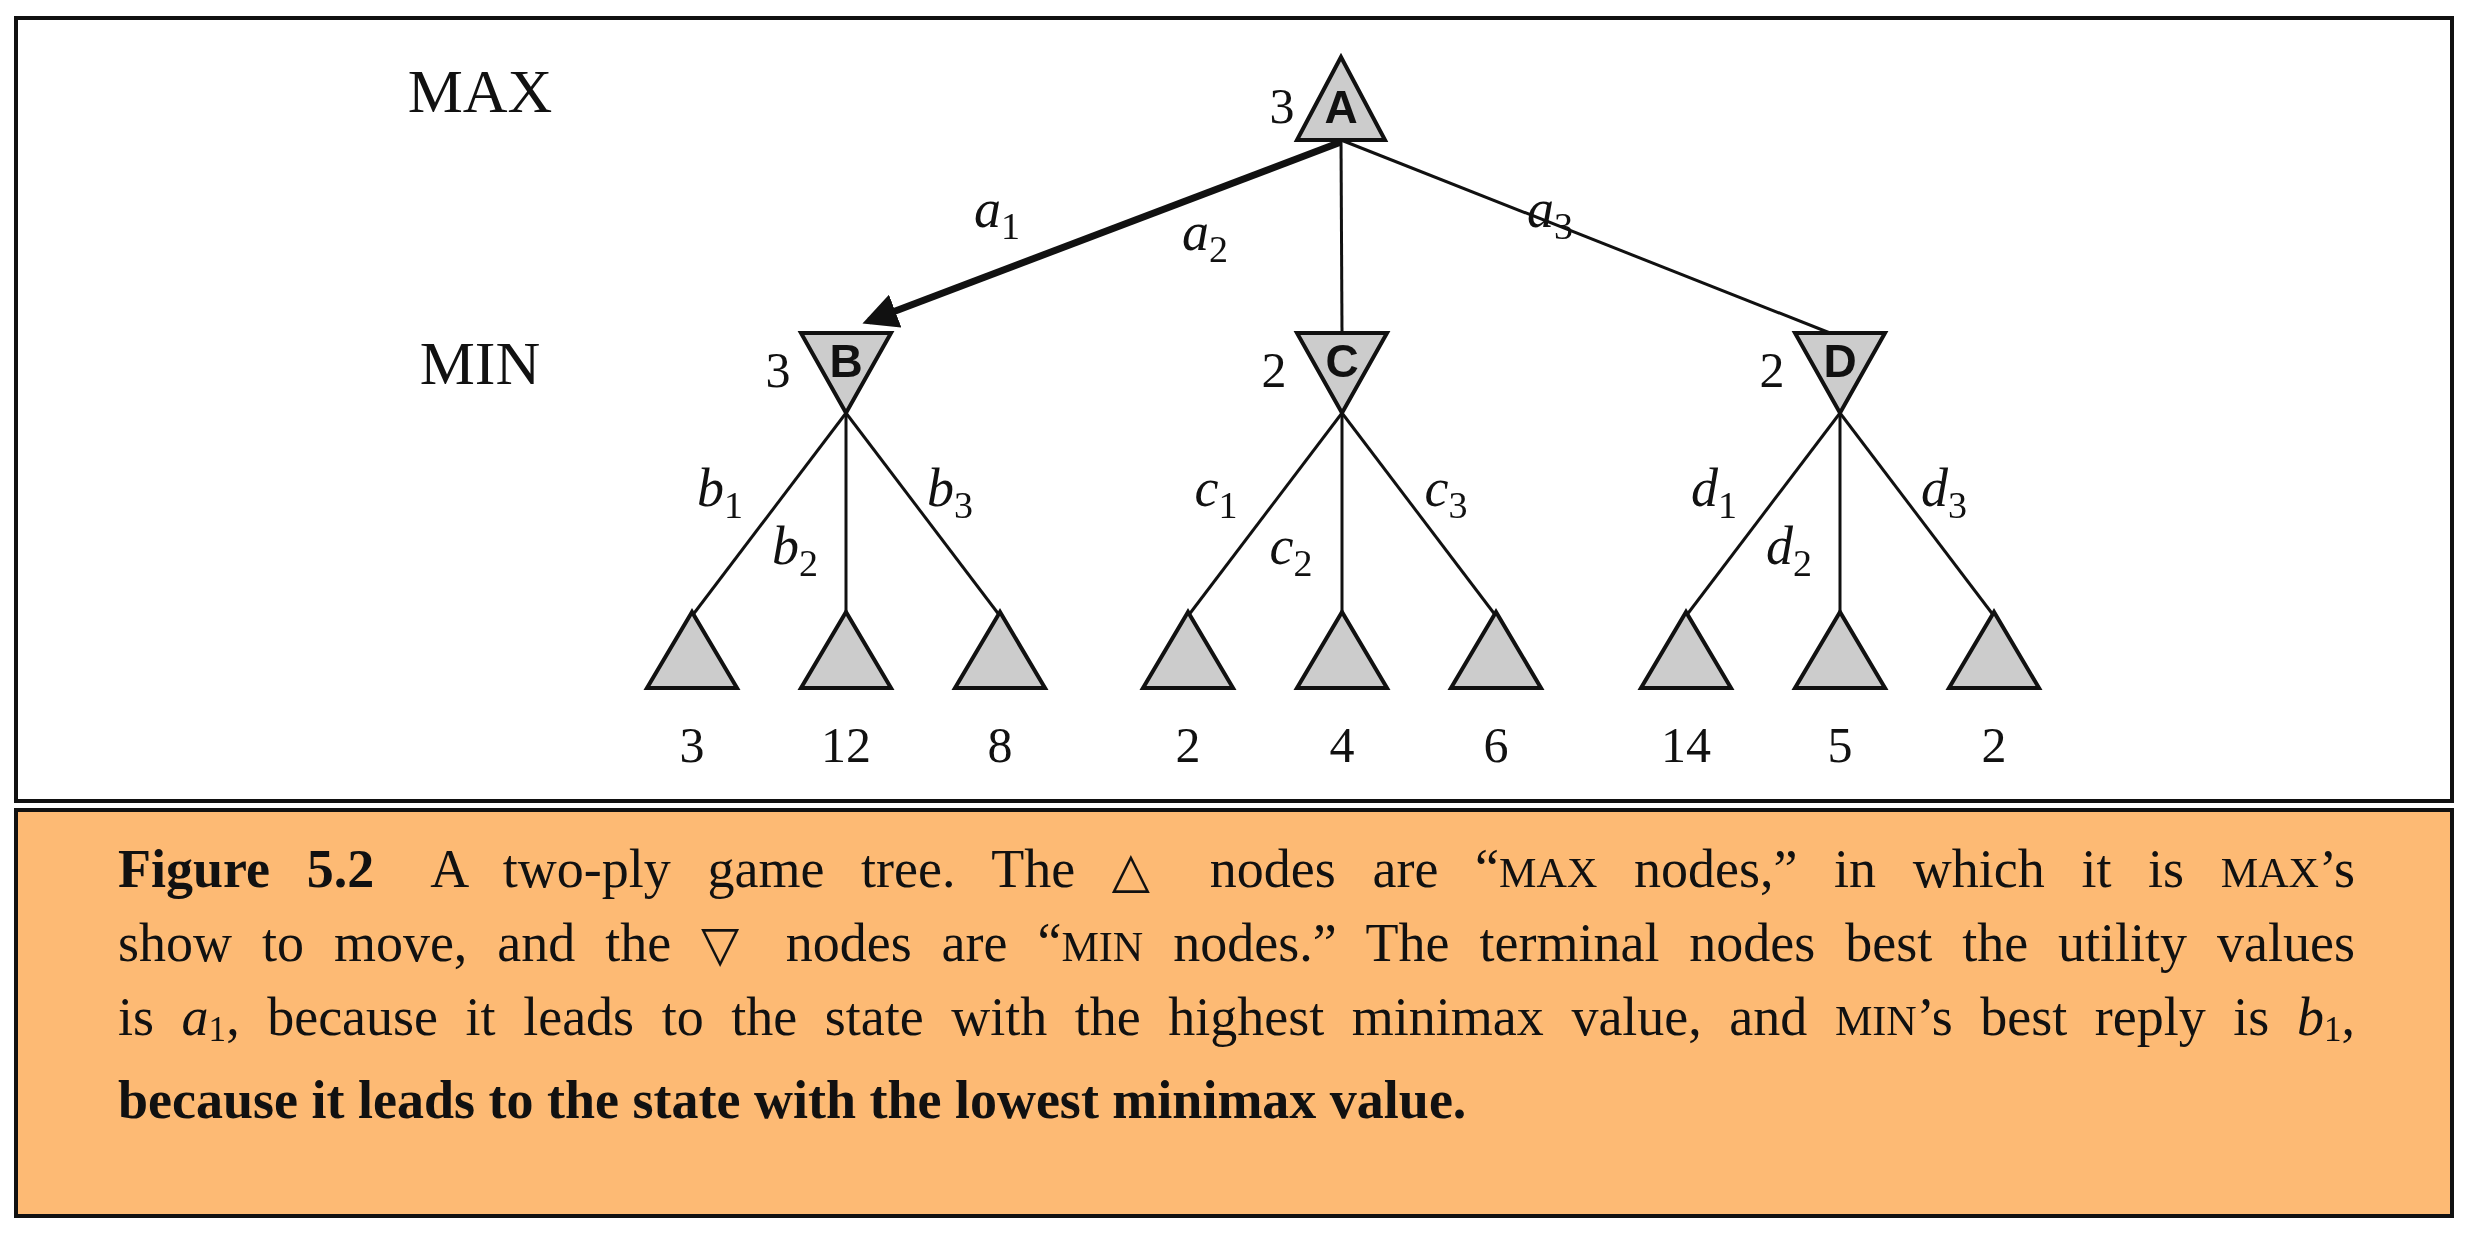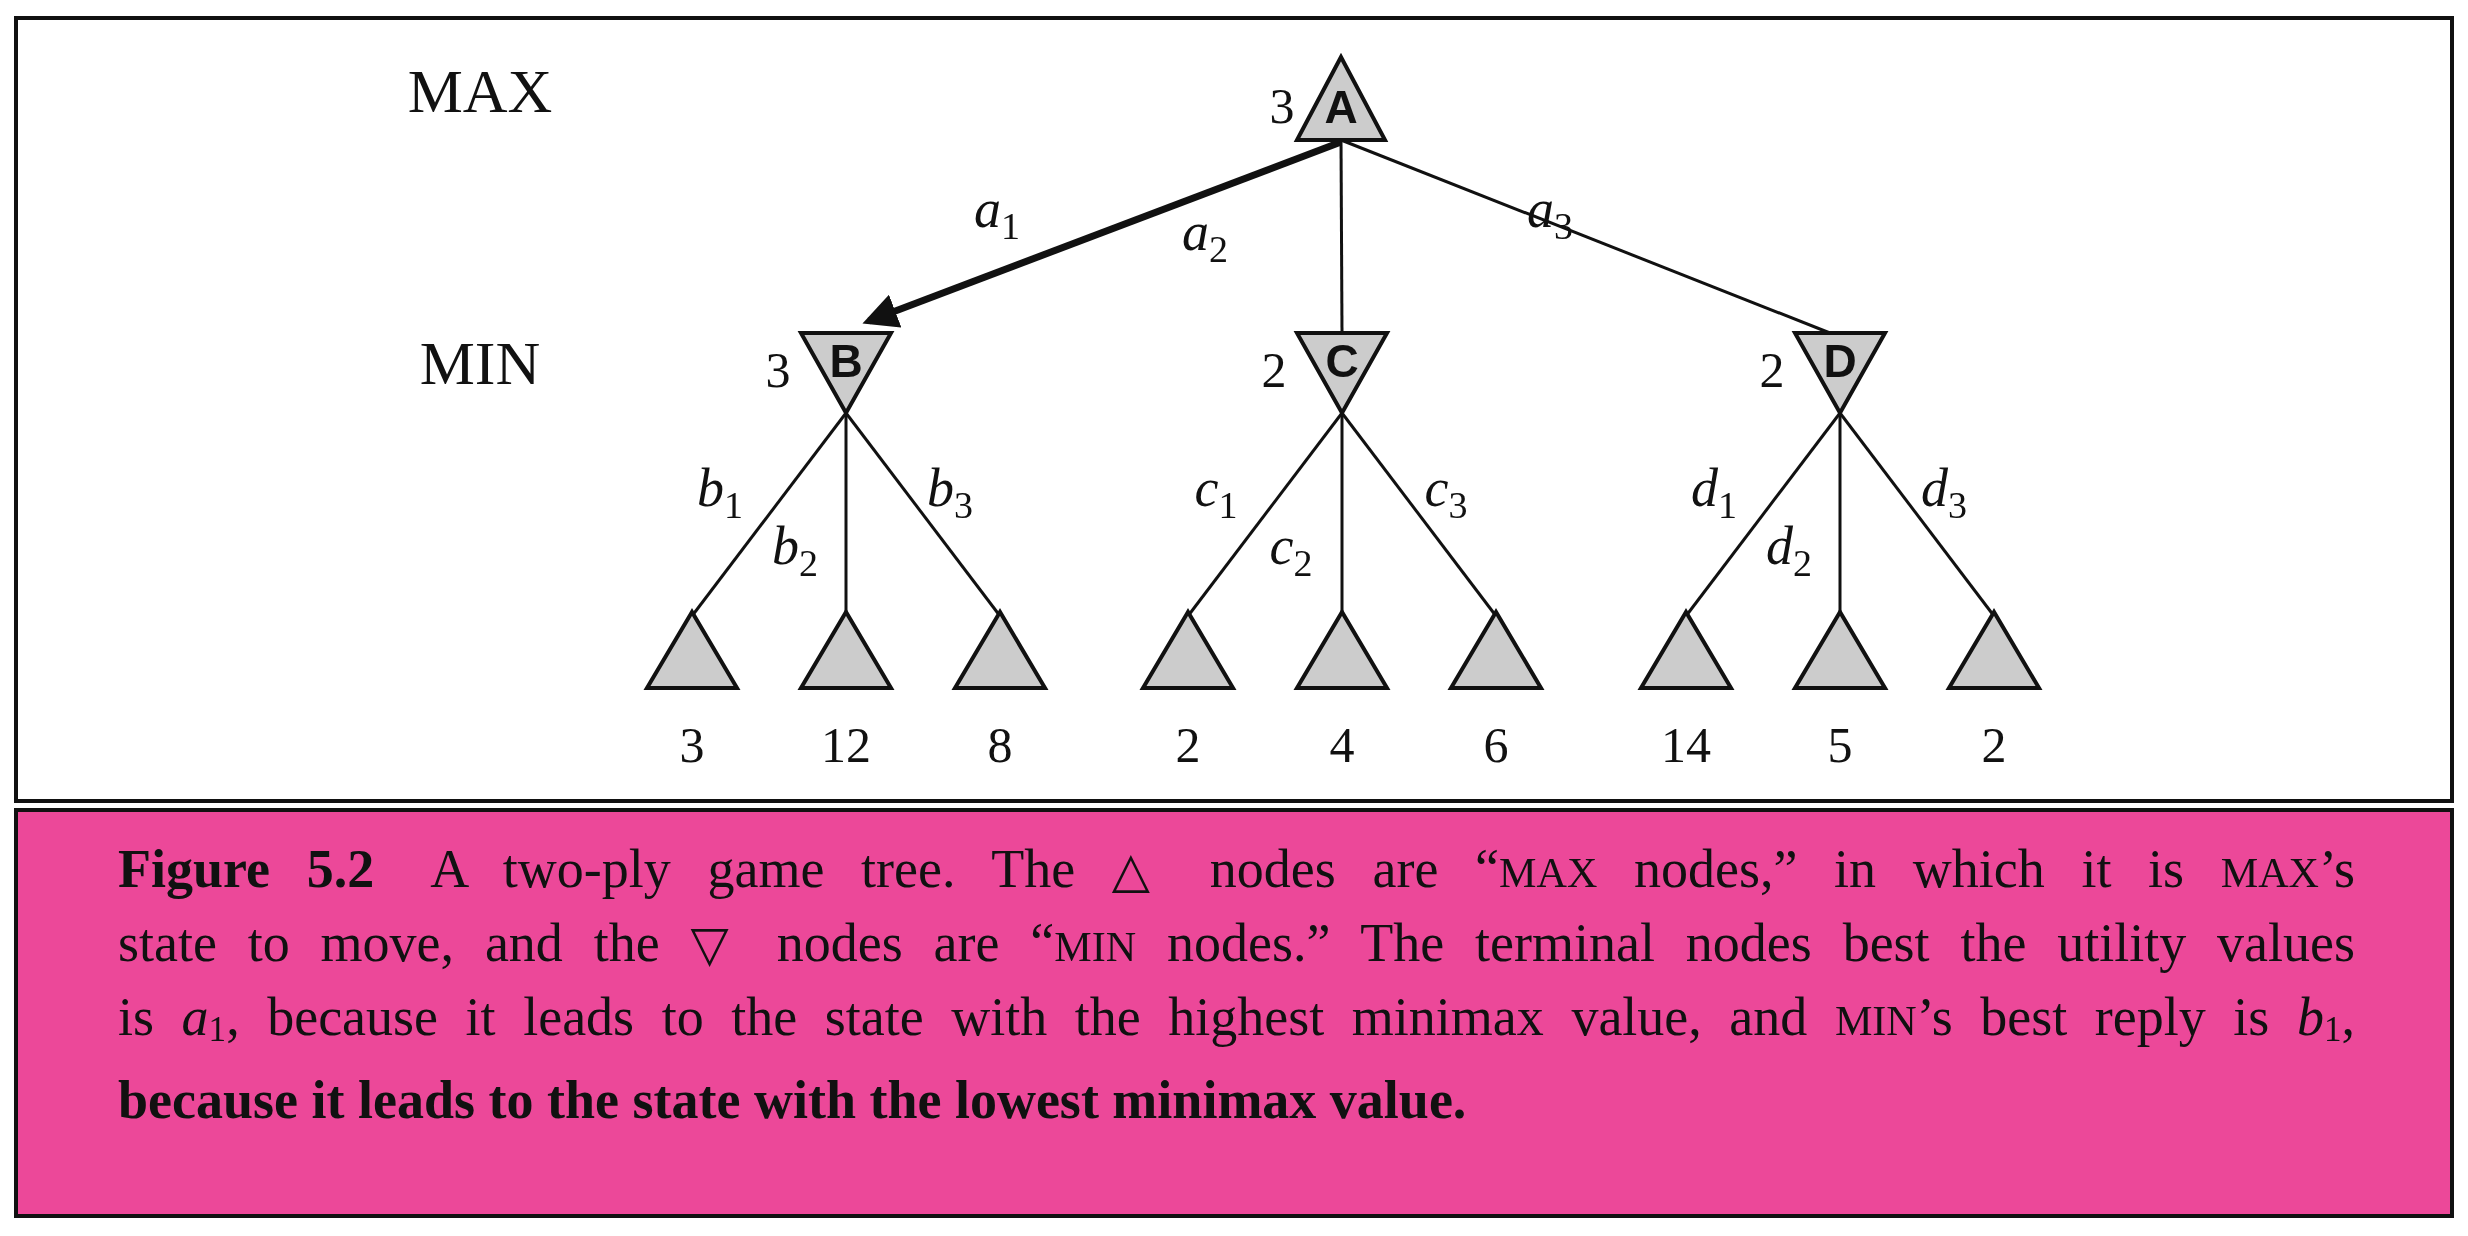--- a/index.html
+++ b/index.html
@@ -5,21 +5,21 @@
   html,body{margin:0;padding:0;background:#ffffff;}
   body{width:2468px;height:1236px;position:relative;overflow:hidden;
        font-family:"Liberation Serif","DejaVu Serif",serif;color:#111;}
 
   .figure-box{
     position:absolute;left:14px;top:16px;width:2440px;height:787px;
     border:4px solid #111;box-sizing:border-box;background:#fff;
   }
   .caption-box{
     position:absolute;left:14px;top:808px;width:2440px;height:410px;
-    border:4px solid #111;box-sizing:border-box;background:#ec4899;
+    border:4px solid #111;box-sizing:border-box;background:#fdba74;
   }
   .tree-svg{position:absolute;left:0;top:0;width:2432px;height:779px;}
 
   .row-label{
     position:absolute;transform:translateX(-50%);
     font-size:62px;line-height:1;font-family:"Liberation Serif","DejaVu Serif",serif;
     color:#111;white-space:nowrap;
   }
 
   .caption-text{
@@ -100,17 +100,17 @@
       <polygon points="1976,592 1931,668 2021,668" fill="#cccccc" stroke="#111111" stroke-width="4"></polygon>
       <text x="1976" y="742" text-anchor="middle" font-family="Liberation Serif, DejaVu Serif, serif" font-size="50" fill="#111111">2</text>
     </svg>
   <div class="row-label" style="left:462px;top:40px;">MAX</div>
   <div class="row-label" style="left:462px;top:312px;">MIN</div>
 </div>
 
 <div class="caption-box">
   <div class="caption-text" id="caption">
       <div class="cap-line"><span class="r-b">Figure 5.2</span><span class="r-gap"></span><span>A two-ply game tree. The </span><span class="r-tri">△</span><span> nodes are “</span><span class="r-sc">MAX</span><span> nodes,” in which it is </span><span class="r-sc">MAX</span><span>’s</span></div>
-      <div class="cap-line"><span>state to move, and the </span><span class="r-tri">▽</span><span> nodes are “</span><span class="r-sc">MIN</span><span> nodes.” The terminal nodes best the utility values</span></div>
+      <div class="cap-line"><span>show to move, and the </span><span class="r-tri">▽</span><span> nodes are “</span><span class="r-sc">MIN</span><span> nodes.” The terminal nodes best the utility values</span></div>
       <div class="cap-line"><span>is </span><span class="r-it">a</span><span class="r-sub">1</span><span>, because it leads to the state with the highest minimax value, and </span><span class="r-sc">MIN</span><span>’s best reply is </span><span class="r-it">b</span><span class="r-sub">1</span><span>,</span></div>
       <div class="cap-line last"><span>because it leads to the state with the lowest minimax value.</span></div>
     </div>
 </div>
 
 </body></html>

